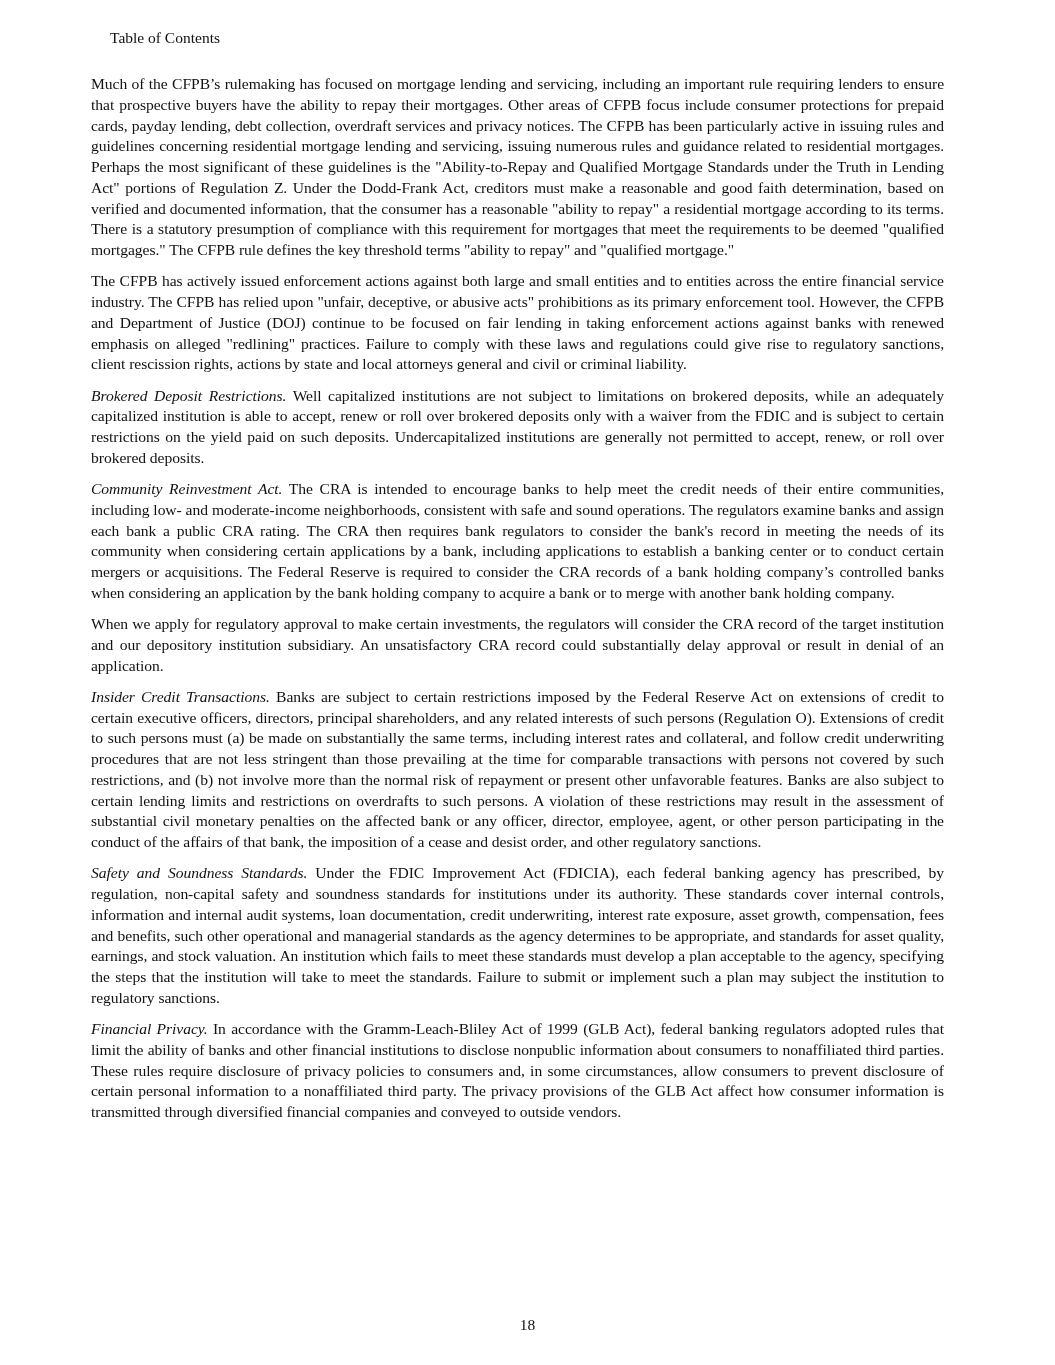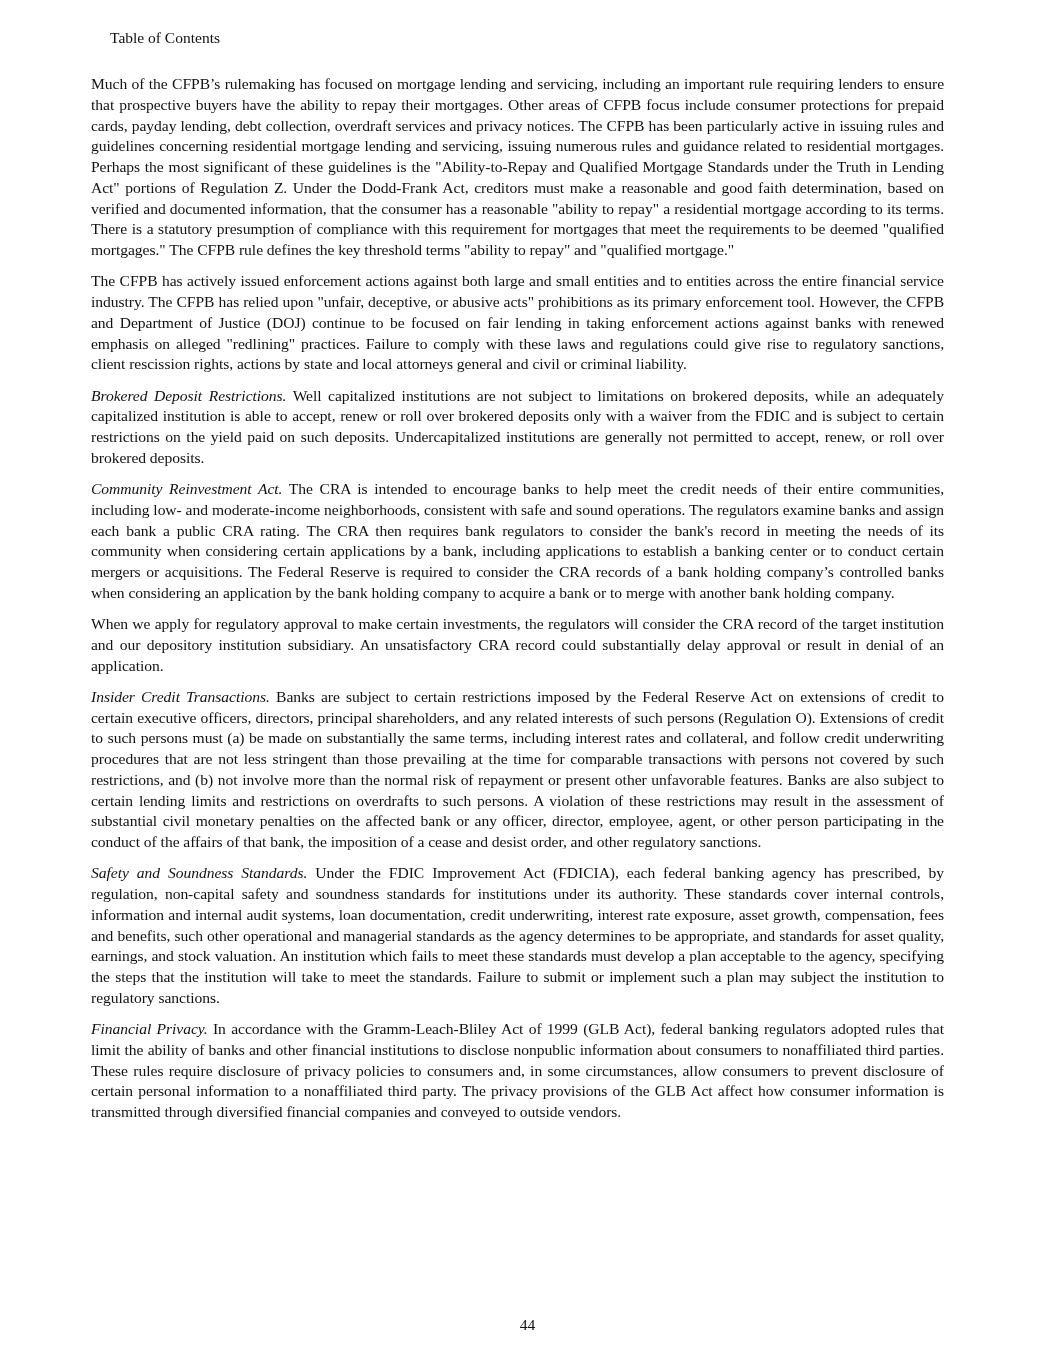--- a/index.html
+++ b/index.html
@@ -76,13 +76,13 @@
     <span class="para-title">Insider Credit Transactions.</span><span> Banks are subject to certain restrictions imposed by the Federal Reserve Act on extensions of credit to certain executive officers, directors, principal shareholders, and any related interests of such persons (Regulation O). Extensions of credit to such persons must (a) be made on substantially the same terms, including interest rates and collateral, and follow credit underwriting procedures that are not less stringent than those prevailing at the time for comparable transactions with persons not covered by such restrictions, and (b) not involve more than the normal risk of repayment or present other unfavorable features. Banks are also subject to certain lending limits and restrictions on overdrafts to such persons. A violation of these restrictions may result in the assessment of substantial civil monetary penalties on the affected bank or any officer, director, employee, agent, or other person participating in the conduct of the affairs of that bank, the imposition of a cease and desist order, and other regulatory sanctions.</span>
   </p>
   <p class="para">
     <span class="para-title">Safety and Soundness Standards.</span><span> Under the FDIC Improvement Act (FDICIA), each federal banking agency has prescribed, by regulation, non-capital safety and soundness standards for institutions under its authority. These standards cover internal controls, information and internal audit systems, loan documentation, credit underwriting, interest rate exposure, asset growth, compensation, fees and benefits, such other operational and managerial standards as the agency determines to be appropriate, and standards for asset quality, earnings, and stock valuation. An institution which fails to meet these standards must develop a plan acceptable to the agency, specifying the steps that the institution will take to meet the standards. Failure to submit or implement such a plan may subject the institution to regulatory sanctions.</span>
   </p>
   <p class="para">
     <span class="para-title">Financial Privacy.</span><span> In accordance with the Gramm-Leach-Bliley Act of 1999 (GLB Act), federal banking regulators adopted rules that limit the ability of banks and other financial institutions to disclose nonpublic information about consumers to nonaffiliated third parties. These rules require disclosure of privacy policies to consumers and, in some circumstances, allow consumers to prevent disclosure of certain personal information to a nonaffiliated third party. The privacy provisions of the GLB Act affect how consumer information is transmitted through diversified financial companies and conveyed to outside vendors.</span>
   </p>
 </div>
 
-<div class="page-number">44</div>
+<div class="page-number">18</div>
 
 </body></html>

